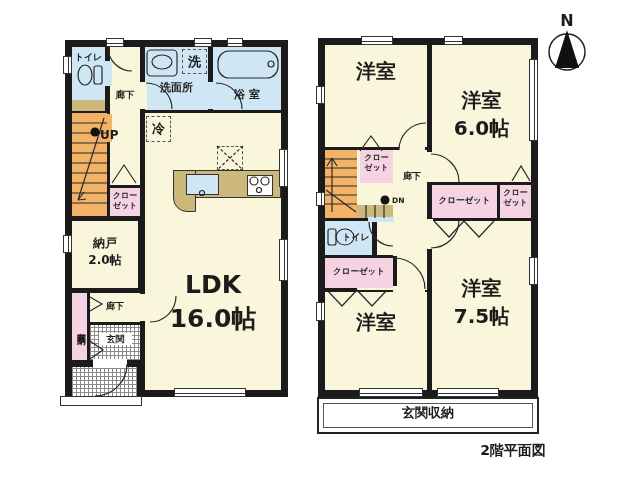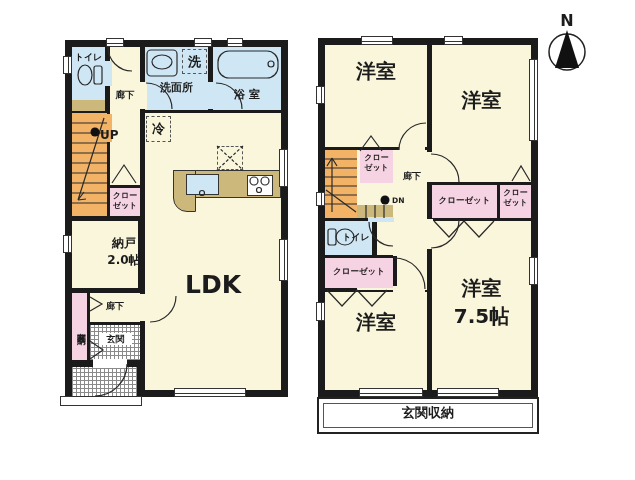--- a/index.html
+++ b/index.html
@@ -193,36 +193,38 @@
 
   <div class="lb" style="left:72px;top:51px;width:33px;font-size:9px;">トイレ</div>
   <div class="lb" style="left:108px;top:89px;width:34px;font-size:9.5px;">廊下</div>
   <div class="lb" style="left:145px;top:81px;width:63px;font-size:11px;">洗面所</div>
   <div class="lb" style="left:213px;top:88px;width:68px;font-size:11px;">浴 室</div>
   <div class="lb" style="left:100px;top:127px;width:18px;font-size:12px;text-align:left;">UP</div>
   <div class="lb" style="left:110px;top:191px;width:30px;font-size:8px;line-height:1.3;">
     <span>クロー</span><br>
     <span>ゼット</span>
   </div>
-  <div class="lb" style="left:72px;top:235px;width:66px;font-size:12px;line-height:1.45;margin-left:19px;">
+  <div class="lb" style="left:72px;top:235px;width:66px;font-size:12px;line-height:1.45;">
     <span>納戸</span><br>
     <span>2.0帖</span>
   </div>
   <div class="lb vert" style="left:73px;top:298px;width:14px;height:60px;font-size:8.5px;">玄関収納</div>
   <div class="lb" style="left:92px;top:300px;width:46px;font-size:9px;">廊下</div>
   <div class="lb" style="left:99px;top:333px;width:33px;font-size:9px;background:#fff;">玄関</div>
   <div class="lb" style="left:148px;top:268px;width:130px;font-size:25px;line-height:1.35;">
     <span>LDK</span><br>
+    <span>16.0帖</span>
   </div>
 
   <div class="lb" style="left:325px;top:57px;width:102px;font-size:20px;line-height:1.4;">
     <span>洋室</span><br>
   </div>
   <div class="lb" style="left:432px;top:86px;width:99px;font-size:20px;line-height:1.4;">
     <span>洋室</span><br>
+    <span>6.0帖</span>
   </div>
   <div class="lb" style="left:360px;top:153px;width:33px;font-size:8px;line-height:1.3;">
     <span>クロー</span><br>
     <span>ゼット</span>
   </div>
   <div class="lb" style="left:392px;top:170px;width:40px;font-size:9px;">廊下</div>
   <div class="lb" style="left:432px;top:195px;width:65px;font-size:8.5px;">クローゼット</div>
   <div class="lb" style="left:500px;top:188px;width:31px;font-size:8px;line-height:1.3;">
     <span>クロー</span><br>
     <span>ゼット</span>
@@ -231,14 +233,15 @@
   <div class="lb" style="left:338px;top:231px;width:36px;font-size:9px;">トイレ</div>
   <div class="lb" style="left:325px;top:266px;width:68px;font-size:8.5px;">クローゼット</div>
   <div class="lb" style="left:325px;top:308px;width:102px;font-size:20px;line-height:1.4;">
     <span>洋室</span><br>
   </div>
   <div class="lb" style="left:432px;top:274px;width:99px;font-size:20px;line-height:1.4;">
     <span>洋室</span><br>
     <span>7.5帖</span>
   </div>
   <div class="lb" style="left:318px;top:404px;width:220px;font-size:13px;">玄関収納</div>
+  <div class="lb" style="left:458px;top:441px;width:110px;font-size:14px;font-weight:600;">2階平面図</div>
 
 </div>
 
 </body></html>

